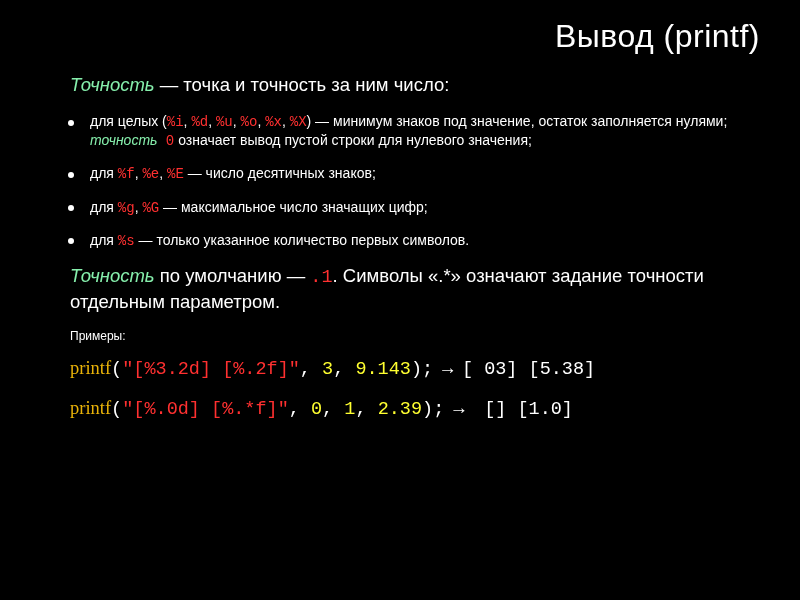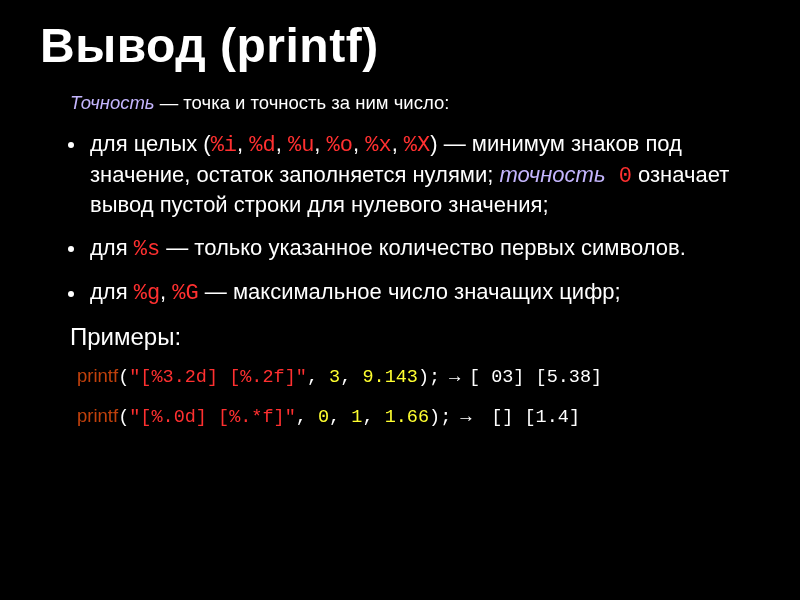--- a/index.html
+++ b/index.html
@@ -12,96 +12,102 @@
     font-family: Arial, Helvetica, sans-serif;
     overflow: hidden;
   }
   .slide {
     box-sizing: border-box;
     width: 800px;
     height: 600px;
     padding: 0 40px 20px 40px;
   }
   h1.title {
-    font-size: 48px;
-    font-weight: 700;
-    text-align: left;
+    font-size: 32px;
+    font-weight: 400;
+    text-align: right;
     margin: 18px 0 18px 0;
     letter-spacing: 0.5px;
   }
   .blk {
     font-size: 18.5px;
     line-height: 1.30;
     margin-bottom: 15px;
   }
   .indent { margin-left: 30px; }
   ul.bullets {
     list-style: none;
     margin: 0 0 10px 0;
     padding: 0 0 0 30px;
   }
   ul.bullets > li {
     position: relative;
-    font-size: 22px;
+    font-size: 14px;
     line-height: 1.30;
     margin-bottom: 14px;
     padding-left: 20px;
   }
   ul.bullets > li::before {
     content: "";
     position: absolute;
     left: -2px;
     top: 0.55em;
     width: 6px;
     height: 6px;
     background: #fff;
     border-radius: 50%;
   }
-  .hl-green  { color: #c4b5fd; }
+  .hl-green  { color: #86efac; }
   .hl-red    { color: #ff3030; }
   .mono { font-family: "Courier New", monospace; }
   .codeline {
     font-size: 18.5px;
     line-height: 1.32;
     margin-bottom: 14px;
     white-space: pre;
     margin-left: 30px;
   }
-  .codeline .fn   { color: #c2410c; font-family: Liberation Sans, sans-serif; margin-left: 7px; }
+  .codeline .fn   { color: #eab308; font-family: Liberation Serif, serif; }
   .codeline .str  { color: #ff3030; font-family: "Courier New", monospace; }
   .codeline .num  { color: #ffff30; font-family: "Courier New", monospace; }
   .codeline .p    { font-family: "Courier New", monospace; }
   .codeline .arr  { font-family: Arial, sans-serif; }
   .codeline .out  { font-family: "Courier New", monospace; color: #fff; text-align: center; }
-  .ex-label { margin-left: 30px; font-size: 24px; margin-bottom: 13px; }
+  .ex-label { margin-left: 30px; font-size: 12px; margin-bottom: 13px; }
   .em { font-style: italic; }
 </style>
 </head>
 <body>
 
 <div class="slide">
 
   <h1 class="title">Вывод (printf)</h1>
 
   <div class="blk indent">
     <span class="em hl-green">Точность</span><span> — точка и точность за ним число:</span>
   </div>
 
   <ul class="bullets">
     <li>
       <span>для целых (</span><span class="mono hl-red">%i</span><span>, </span><span class="mono hl-red">%d</span><span>, </span><span class="mono hl-red">%u</span><span>, </span><span class="mono hl-red">%o</span><span>, </span><span class="mono hl-red">%x</span><span>, </span><span class="mono hl-red">%X</span><span>) — минимум знаков под значение, остаток заполняется нулями; </span><span class="em hl-green">точность</span><span class="mono hl-red"> 0</span><span> означает вывод пустой строки для нулевого значения;</span>
     </li>
     <li>
-      <span>для </span><span class="mono hl-red">%s</span><span> — только указанное количество первых символов.</span>
+      <span>для </span><span class="mono hl-red">%f</span><span>, </span><span class="mono hl-red">%e</span><span>, </span><span class="mono hl-red">%E</span><span> — число десятичных знаков;</span>
     </li>
     <li>
       <span>для </span><span class="mono hl-red">%g</span><span>, </span><span class="mono hl-red">%G</span><span> — максимальное число значащих цифр;</span>
     </li>
+    <li>
+      <span>для </span><span class="mono hl-red">%s</span><span> — только указанное количество первых символов.</span>
+    </li>
   </ul>
 
+  <div class="blk indent">
+    <span class="em hl-green">Точность</span><span> по умолчанию — </span><span class="mono hl-red">.1</span><span>. Символы «.*» означают задание точности отдельным параметром.</span>
+  </div>
 
   <div class="ex-label">Примеры:</div>
 
   <div class="codeline"><span class="fn">printf</span><span class="p">(</span><span class="str">"[%3.2d] [%.2f]"</span><span class="p">, </span><span class="num">3</span><span class="p">, </span><span class="num">9.143</span><span class="p">);</span><span class="arr"> → </span><span class="out">[ 03] [5.38]</span></div>
 
-  <div class="codeline"><span class="fn">printf</span><span class="p">(</span><span class="str">"[%.0d] [%.*f]"</span><span class="p">, </span><span class="num">0</span><span class="p">, </span><span class="num">1</span><span class="p">, </span><span class="num">1.66</span><span class="p">);</span><span class="arr"> → </span><span class="out"> [] [1.4]</span></div>
+  <div class="codeline"><span class="fn">printf</span><span class="p">(</span><span class="str">"[%.0d] [%.*f]"</span><span class="p">, </span><span class="num">0</span><span class="p">, </span><span class="num">1</span><span class="p">, </span><span class="num">2.39</span><span class="p">);</span><span class="arr"> → </span><span class="out"> [] [1.0]</span></div>
 
 </div>
 
 </body></html>

